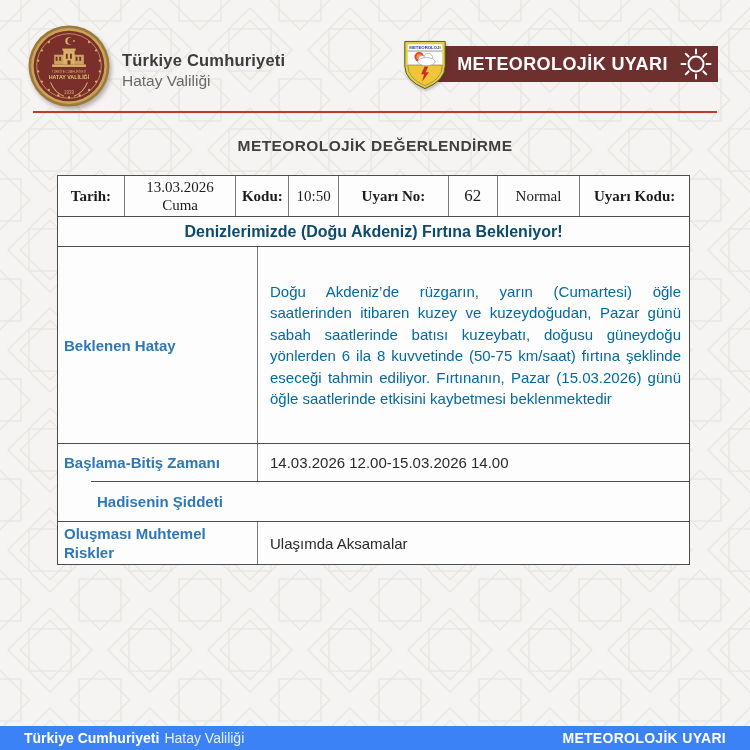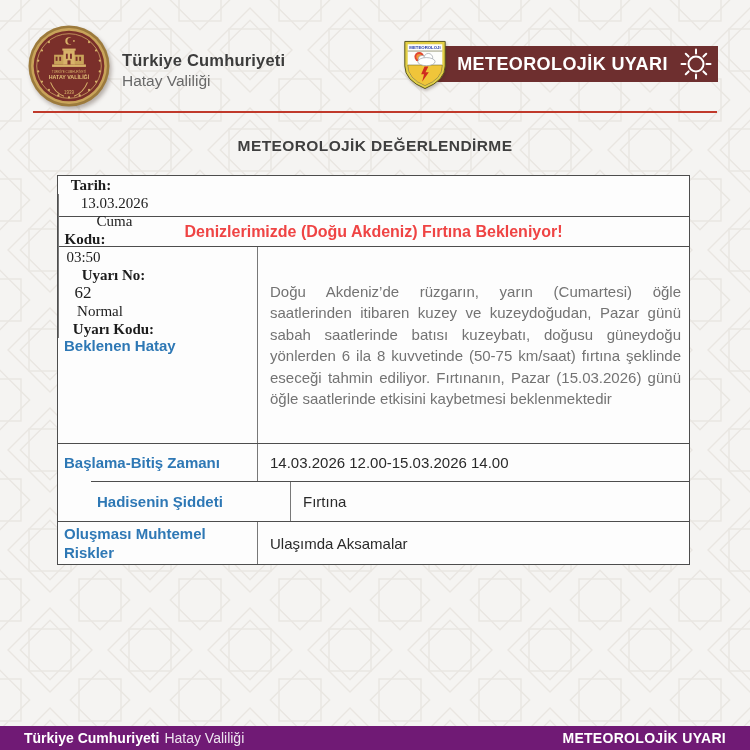--- a/index.html
+++ b/index.html
@@ -25,43 +25,43 @@
           filter:drop-shadow(1px 2px 1.5px rgba(60,40,30,.3));}
   .red-line{position:absolute;left:33px;top:111px;width:684px;height:2px;
             background:#c0392b;z-index:2;}
   
   .doc-title{position:absolute;left:0;top:137px;width:750px;text-align:center;z-index:2;
              font-size:15.5px;font-weight:700;color:#3f3f3f;letter-spacing:.4px;
              text-underline-offset:3px;}
   .doc-table{position:absolute;left:57px;top:175px;width:633px;z-index:2;
              background:#fdfdfd;border:1px solid #4d4d4d;box-sizing:border-box;}
   .row{display:flex;border-top:1px solid #4d4d4d;box-sizing:border-box;}
-  .row:first-child{border-top:none;flex-direction:column;}
+  .row:first-child{border-top:none;}
   .info-row{height:40px;}
   .info-cell{box-sizing:border-box;border-left:1px solid #787878;
              display:flex;flex-direction:column;align-items:center;justify-content:center;
              font-family:"Liberation Serif",serif;font-size:15px;color:#1c1c1c;
              text-align:center;line-height:18px;}
   .info-cell:first-child{border-left:none;}
   .info-label{font-weight:700;}
   .alert-row{height:30px;align-items:center;justify-content:center;
-             color:#ef4444;font-weight:700;font-size:16px;}
+             color:#0c4a6e;font-weight:700;font-size:16px;}
   .data-row .lab{width:199px;box-sizing:border-box;display:flex;align-items:center;
                  padding:4px 10px 4px 6px;color:#2e78b5;font-weight:700;
                  font-size:15px;line-height:19px;}
   .data-row .val{flex:1;box-sizing:border-box;border-left:1px solid #787878;
                  display:flex;align-items:center;
                  font-size:15px;color:#2a2a2a;padding:6px 8px 6px 12px;}
   .row-hadise{height:197px;}
-  .row-hadise .val div{text-align:justify;line-height:21.5px;color:#737373;}
+  .row-hadise .val div{text-align:justify;line-height:21.5px;color:#0369a1;}
   .row-baslama{height:38px;}
   .row-siddet{height:40px;margin-left:33px;}
   .row-risk{height:43px;}
   
-  .footer{position:absolute;left:0;bottom:0;width:750px;height:24px;background:#701a75;
+  .footer{position:absolute;left:0;bottom:0;width:750px;height:24px;background:#3b82f6;
           z-index:2;display:flex;align-items:center;justify-content:space-between;
           padding:0 24px;box-sizing:border-box;color:#fff;font-size:14px;}
   .footer .f-bold{font-weight:700;}
   .footer .f-reg{font-weight:400;opacity:.88;margin-left:5px;}
   .footer .f-right{font-weight:700;letter-spacing:.3px;}
 </style>
 </head>
 <body>
 
 <svg class="pattern-layer" width="750" height="750" aria-hidden="true">
@@ -184,21 +184,21 @@
 
 <div class="doc-table">
 
   <div class="row info-row">
     <div class="info-cell info-label" style="width:66px">Tarih:</div>
     <div class="info-cell" style="width:112px">
       <span>13.03.2026</span>
       <span>Cuma</span>
     </div>
     <div class="info-cell info-label" style="width:53px">Kodu:</div>
-    <div class="info-cell" style="width:50px">03:50</div>
+    <div class="info-cell" style="width:50px">10:50</div>
     <div class="info-cell info-label" style="width:110px">Uyarı No:</div>
     <div class="info-cell" style="width:49px;font-size:17px">62</div>
     <div class="info-cell" style="width:83px">Normal</div>
     <div class="info-cell info-label" style="width:110px">Uyarı Kodu:</div>
   </div>
 
   <div class="row alert-row">Denizlerimizde (Doğu Akdeniz) Fırtına Bekleniyor!</div>
 
   <div class="row data-row row-hadise">
     <div class="lab">Beklenen Hatay</div>
@@ -207,21 +207,20 @@
     </div>
   </div>
 
   <div class="row data-row row-baslama">
     <div class="lab">Başlama-Bitiş Zamanı</div>
     <div class="val">14.03.2026 12.00-15.03.2026 14.00</div>
   </div>
 
   <div class="row data-row row-siddet">
     <div class="lab">Hadisenin Şiddeti</div>
-    <div class="val">Fırtına</div>
   </div>
 
   <div class="row data-row row-risk">
     <div class="lab">Oluşması Muhtemel Riskler</div>
     <div class="val">Ulaşımda Aksamalar</div>
   </div>
 
 </div>
 
 <div class="footer">

